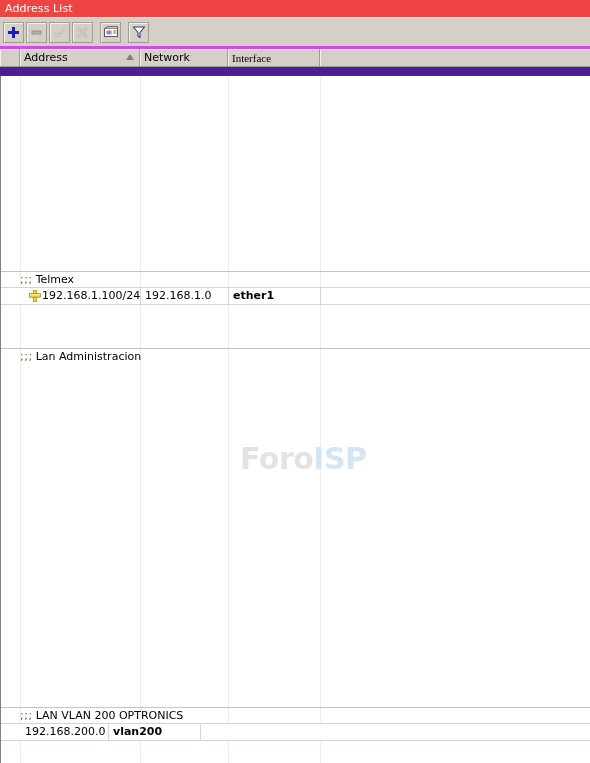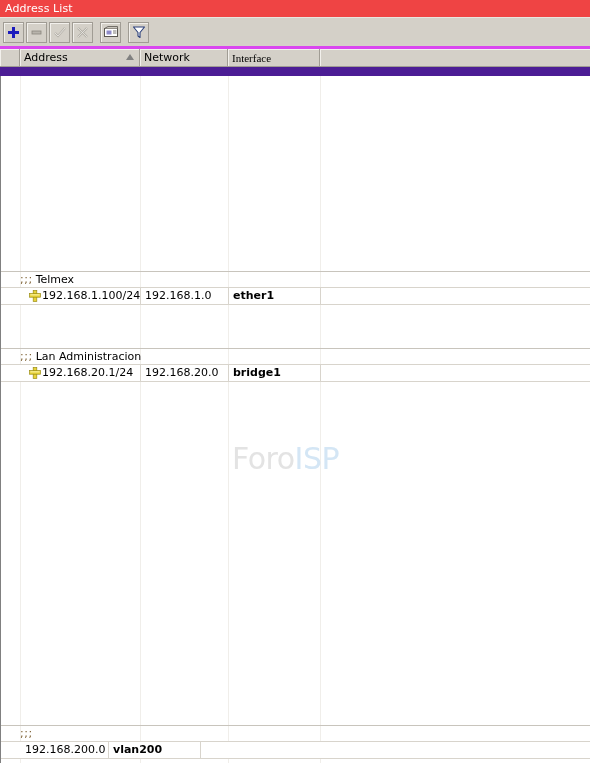--- a/index.html
+++ b/index.html
@@ -191,26 +191,26 @@
     gap: 1px;
     padding-left: 8px;
   }
 
   
   .addr-icon { width: 12px; height: 12px; flex: none; display:block; }
 
   
   .watermark {
     position: absolute;
-    left: 231px;
+    left: 239px;
     top: 367px;
     z-index: 1;
     font-family: "DejaVu Sans", "Liberation Sans", sans-serif;
     font-size: 30px;
-    font-weight: normal;
+    font-weight: bold;
     letter-spacing: -0.5px;
     pointer-events: none;
     user-select: none;
     line-height: 32px;
   }
   .wm-foro { color: #e3e3e3; }
   .wm-isp  { color: #d4e6f5; }
 </style>
 </head>
 <body>
@@ -333,44 +333,27 @@
         <div class="cell c-rest"></div>
       </div>
 
       <div class="spacer" style="height:43px;"></div>
 
       <div class="group-rule"></div>
       <div class="comment-row">
         <span class="semi">;;;</span>
         <span class="ctext">Lan Administracion</span>
       </div>
-      <div class="data-row">
-        <div class="cell c-grip"></div>
-        <div class="cell c-addr">
-          <span class="addr-inner">
-            <span>
-              <svg class="addr-icon" viewBox="0 0 12 12">
-                <rect x="4.2" y="0.6" width="3.6" height="10.8" fill="#e8d33a" stroke="#9a8c12" stroke-width="0.7"></rect>
-                <rect x="0.6" y="3.6" width="10.8" height="3.6" fill="#e8d33a" stroke="#9a8c12" stroke-width="0.7"></rect>
-                <rect x="1.4" y="4.3" width="9.2" height="1.1" fill="#fbf3a0"></rect>
-              </svg>
-            </span>
-            <span>192.168.20.1/24</span>
-          </span>
-        </div>
-        <div class="cell c-net">192.168.20.0</div>
-        <div class="cell c-if">bridge1</div>
-        <div class="cell c-rest"></div>
-      </div>
 
       <div class="spacer" style="height:343px;"></div>
 
       <div class="group-rule"></div>
       <div class="comment-row">
         <span class="semi">;;;</span>
+        <span class="ctext">LAN VLAN 200 OPTRONICS</span>
       </div>
       <div class="data-row">
         <div class="cell c-grip"></div>
         <div class="cell c-net">192.168.200.0</div>
         <div class="cell c-if">vlan200</div>
         <div class="cell c-rest"></div>
       </div>
 
       <div class="spacer" style="height:40px;"></div>
 

